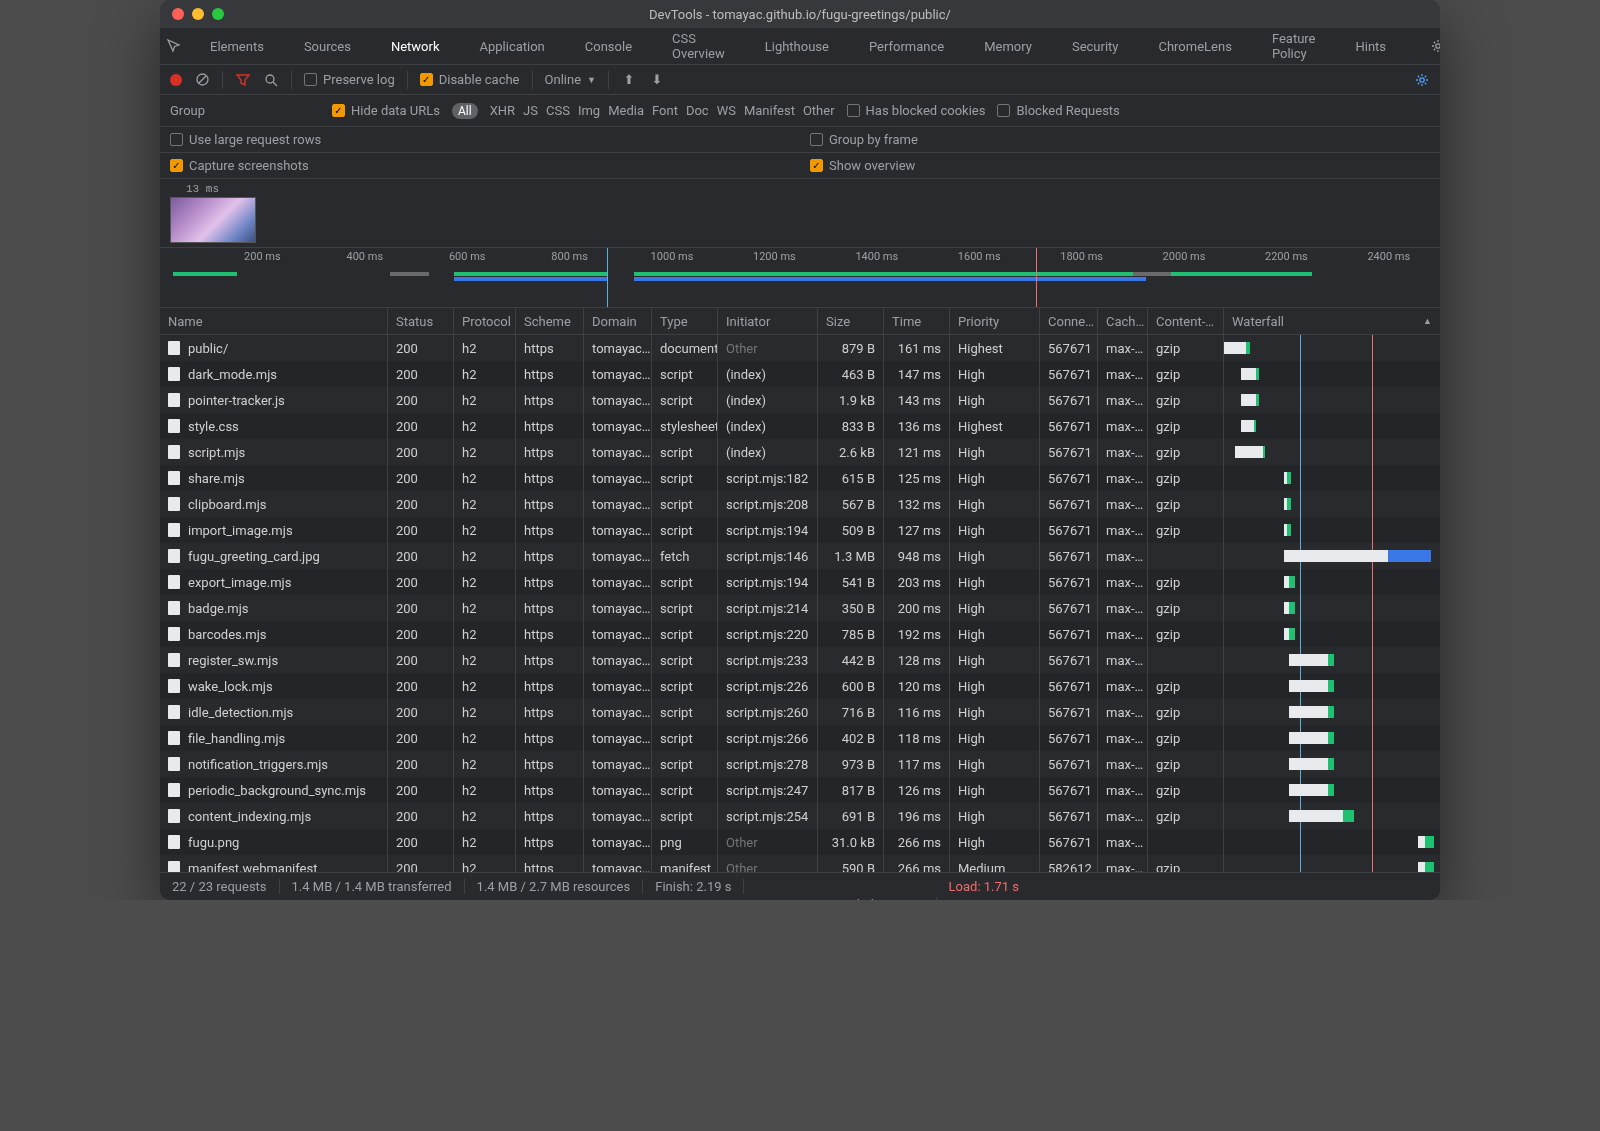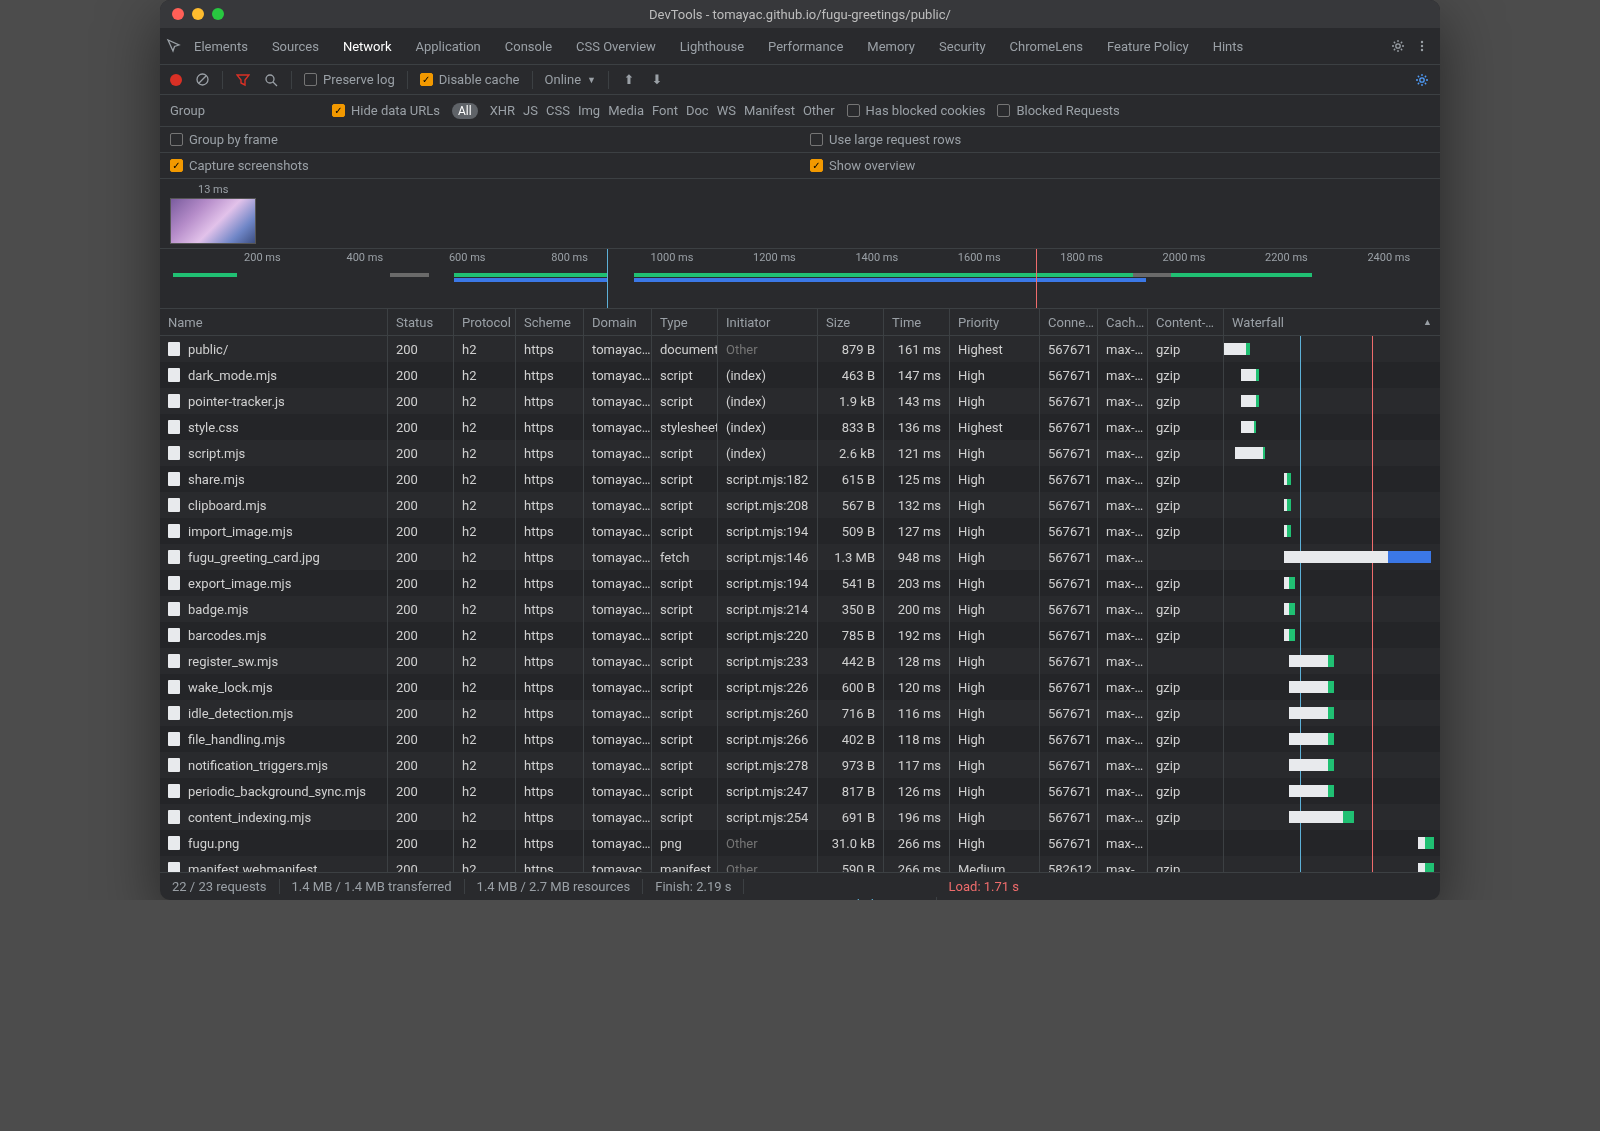--- a/index.html
+++ b/index.html
@@ -11,21 +11,21 @@
   *{box-sizing:border-box;font-family:-apple-system,BlinkMacSystemFont,"Segoe UI",Roboto,sans-serif;}
   html,body{margin:0;padding:0;background:#4c4c4c;}
   .window{width:1280px;height:900px;margin:0 auto;background:var(--bg);border-radius:10px;overflow:hidden;display:flex;flex-direction:column;box-shadow:0 20px 60px rgba(0,0,0,.5);}
   
   .titlebar{height:28px;background:#37383b;display:flex;align-items:center;position:relative;}
   .traffic{display:flex;gap:8px;padding-left:12px;}
   .dot{width:12px;height:12px;border-radius:50%;}
   .dot.r{background:#ff5f57}.dot.y{background:#febc2e}.dot.g{background:#28c840}
   .title{position:absolute;left:0;right:0;text-align:center;color:#bdbdbd;font-size:13px;}
   
-  .tabs{height:30px;background:#292a2d;border-bottom:1px solid var(--border);display:flex;align-items:center;padding:18px 6px;gap:0;color:var(--muted);}
+  .tabs{height:30px;background:#292a2d;border-bottom:1px solid var(--border);display:flex;align-items:center;padding:18px 6px;gap:16px;color:var(--muted);}
   .tab{padding:0 12px;height:100%;display:flex;align-items:center;font-size:13px;cursor:default;}
   .tab.active{background:#404040;color:#fff;}
   .tabspacer{flex:1;}
   .gear,.vdots{width:24px;height:24px;display:flex;align-items:center;justify-content:center;color:var(--muted);}
   
   .toolbar{height:30px;display:flex;align-items:center;gap:12px;padding:0 10px;border-bottom:1px solid var(--border);font-size:13px;color:var(--muted);}
   .rec{width:12px;height:12px;border-radius:50%;background:#d93025;}
   .ico{width:16px;height:16px;display:flex;align-items:center;justify-content:center;}
   .funnel{color:#d93025;}
   .chk{display:flex;align-items:center;gap:6px;}
@@ -41,21 +41,21 @@
   .filterbar{height:32px;display:flex;align-items:center;gap:12px;padding:0 10px;border-bottom:1px solid var(--border);font-size:13px;color:var(--muted);}
   .filterin{width:150px;color:var(--muted);}
   .pill{padding:1px 6px;border-radius:8px;background:#5f6368;color:#fff;font-size:12px;}
   .ftypes{display:flex;gap:8px;}
   .ftype{font-size:13px;color:var(--muted);}
   
   .optrow{display:flex;border-bottom:1px solid var(--border);font-size:13px;color:var(--muted);}
   .optcol{flex:1;padding:5px 10px;display:flex;align-items:center;gap:6px;}
   
   .shots{padding:4px 10px;border-bottom:1px solid var(--border);}
-  .shotlbl{font-size:11px;color:var(--muted);margin-left:28px;}
+  .shotlbl{font-size:11px;color:var(--muted);margin-left:16px;font-family:Liberation Mono, monospace;}
   .shot{width:86px;height:46px;margin-top:2px;background:linear-gradient(135deg,#7a5c9e 0%,#b58cc9 30%,#e2c2ea 55%,#6f86c7 80%,#3d4f82 100%);border:1px solid #555;}
   
   .timeline{height:60px;border-bottom:1px solid var(--border);position:relative;}
   .tlticks{height:18px;position:relative;font-size:11px;color:var(--muted);}
   .tltick{position:absolute;top:2px;transform:translateX(-50%);}
   .tlbars{height:10px;position:relative;margin-top:6px;}
   .tlbar{position:absolute;height:4px;}
   .vline{position:absolute;top:0;bottom:0;width:1px;}
   
   .thead{height:27px;display:flex;border-bottom:1px solid var(--border);font-size:13px;color:var(--muted);background:#292a2d;}
@@ -203,28 +203,28 @@
     </label>
     <label class="chk">
       <span class="chkbox" id="cb-br"></span>
         <span>Blocked Requests</span>
     </label>
   </div>
 
   <div class="optrow">
     <div class="optcol">
         <label class="chk">
+          <span class="chkbox" id="cb-ulr"></span>
+          <span>Use large request rows</span>
+        </label>
+      </div>
+    <div class="optcol">
+        <label class="chk">
           <span class="chkbox" id="cb-gbf"></span>
           <span>Group by frame</span>
-        </label>
-      </div>
-    <div class="optcol">
-        <label class="chk">
-          <span class="chkbox" id="cb-ulr"></span>
-          <span>Use large request rows</span>
         </label>
       </div>
   </div>
   <div class="optrow">
     <div class="optcol">
         <label class="chk">
           <span class="chkbox checked" id="cb-cs"></span>
           <span>Capture screenshots</span>
         </label>
       </div>

